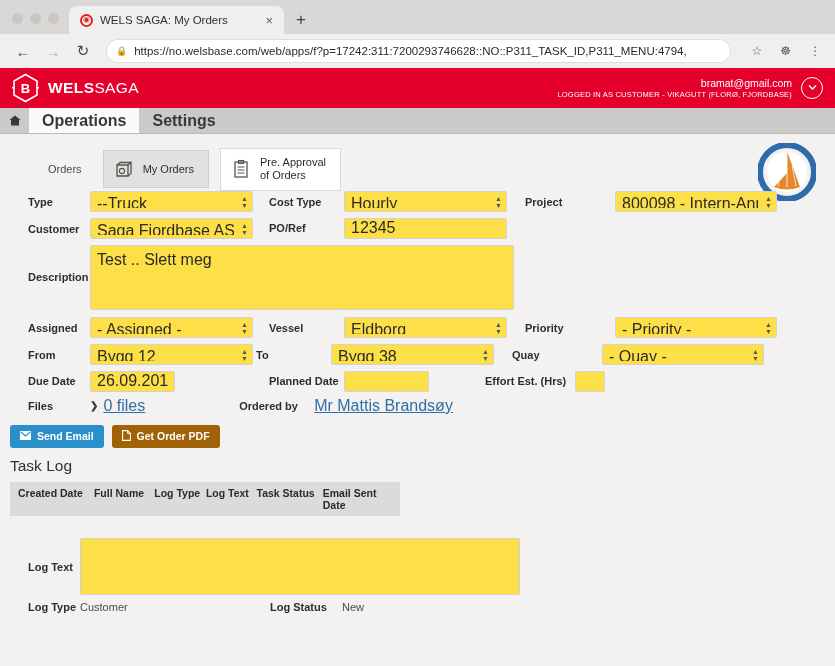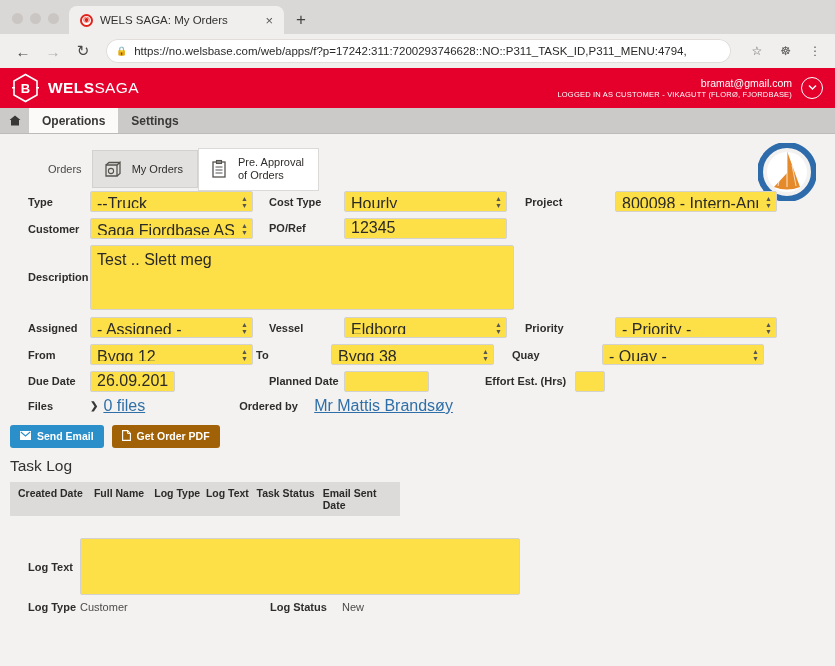--- a/index.html
+++ b/index.html
@@ -64,29 +64,29 @@
   .user-role { font-size: 7.5px; letter-spacing: .2px; }
   .user-caret {
     width: 22px; height: 22px; border-radius: 50%; border: 1.4px solid #ffffff;
     display: flex; align-items: center; justify-content: center; font-size: 10px; cursor: pointer;
   }
 
   
   .navbar { height: 26px; background: #cccac8; display: flex; align-items: stretch; border-bottom: 1px solid #bdbbb9; }
   .nav-home { width: 29px; display: flex; align-items: center; justify-content: center; font-size: 11px; color: #3a3836; cursor: pointer; }
   .nav-item {
-    display: flex; align-items: center; padding: 8px 13px; font-size: 12px;
+    display: flex; align-items: center; padding: 8px 13px; font-size: 16px;
     font-weight: bold; color: #3a3836; cursor: pointer;
   }
   .nav-item.active { background: #fbfaf9; }
 
   
   .page { position: relative; height: 616px; background: #f3f2f1; }
 
-  .orders-bar { display: flex; align-items: center; padding: 14px 0 0 48px; gap: 0; }
+  .orders-bar { display: flex; align-items: center; padding: 14px 0 0 48px; gap: 11px; }
   .orders-label { font-size: 11px; color: #4c4a48; padding-right: 10px; }
   .order-tab {
     display: flex; align-items: center; gap: 8px; padding: 7px 14px 7px 9px;
     border: 1px solid #dcdad8; font-size: 11px; color: #2f2d2b; cursor: pointer;
     min-height: 38px; background: #ffffff; line-height: 1.22;
   }
   .order-tab.active { background: #e3e1df; border-color: #d3d1cf; }
   .order-tab .oi { width: 22px; height: 22px; flex: none; display: flex; align-items: center; justify-content: center; }
 
   .page-title { font-size: 15.5px; color: #33312f; padding: 13px 0 10px 10px; }

